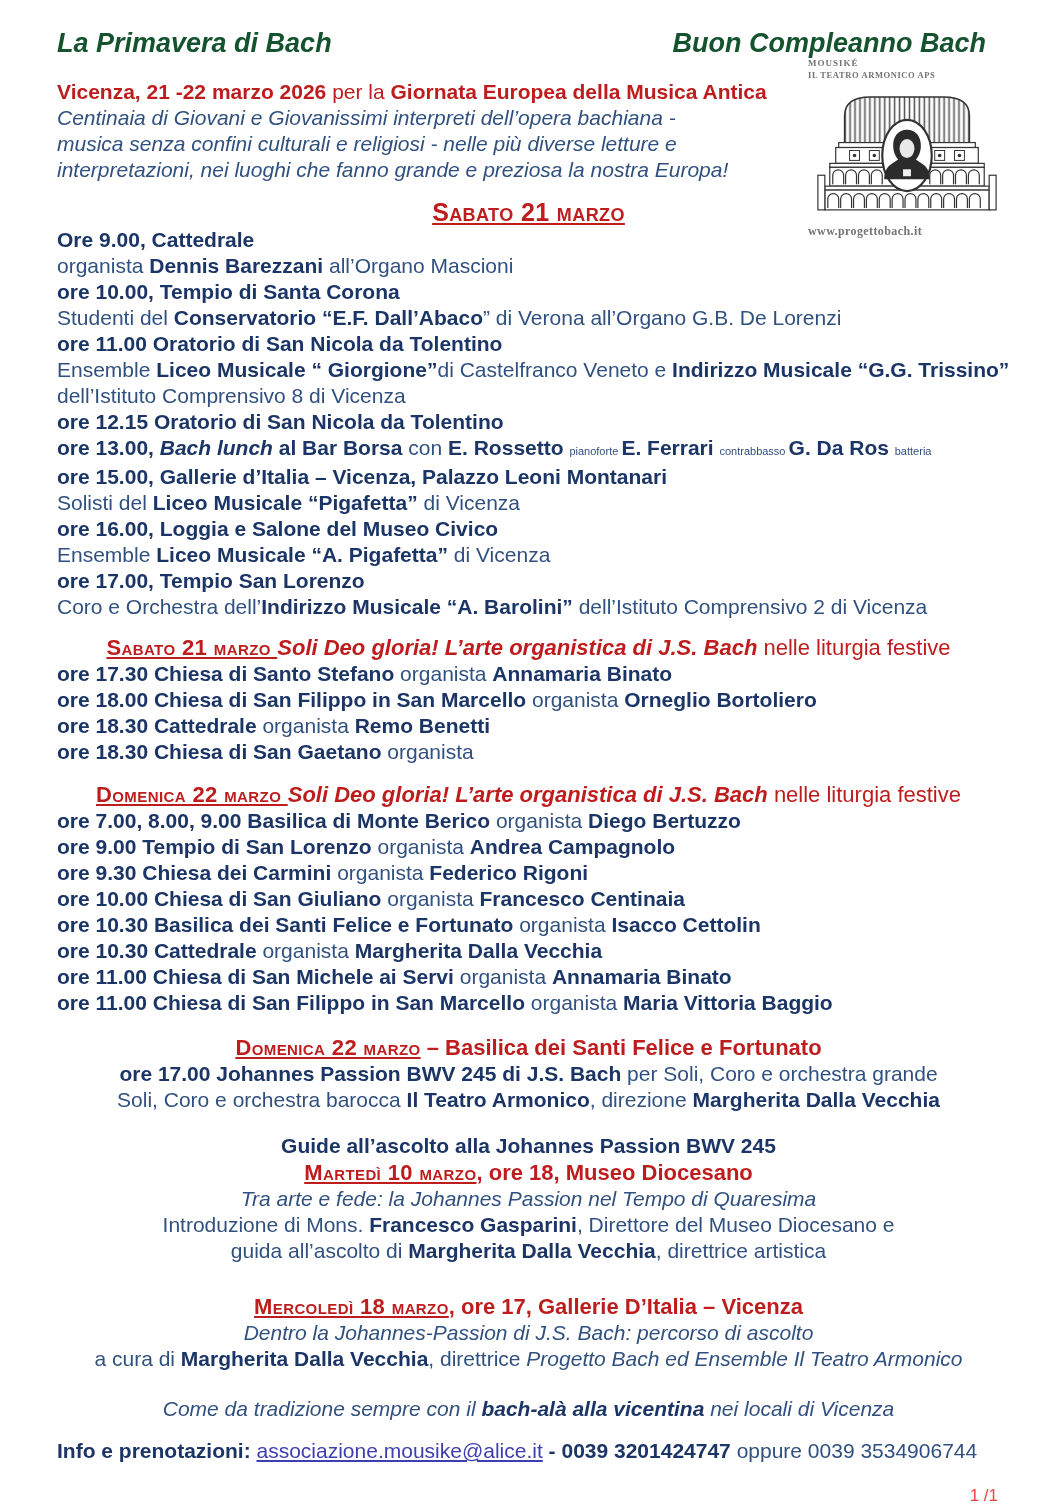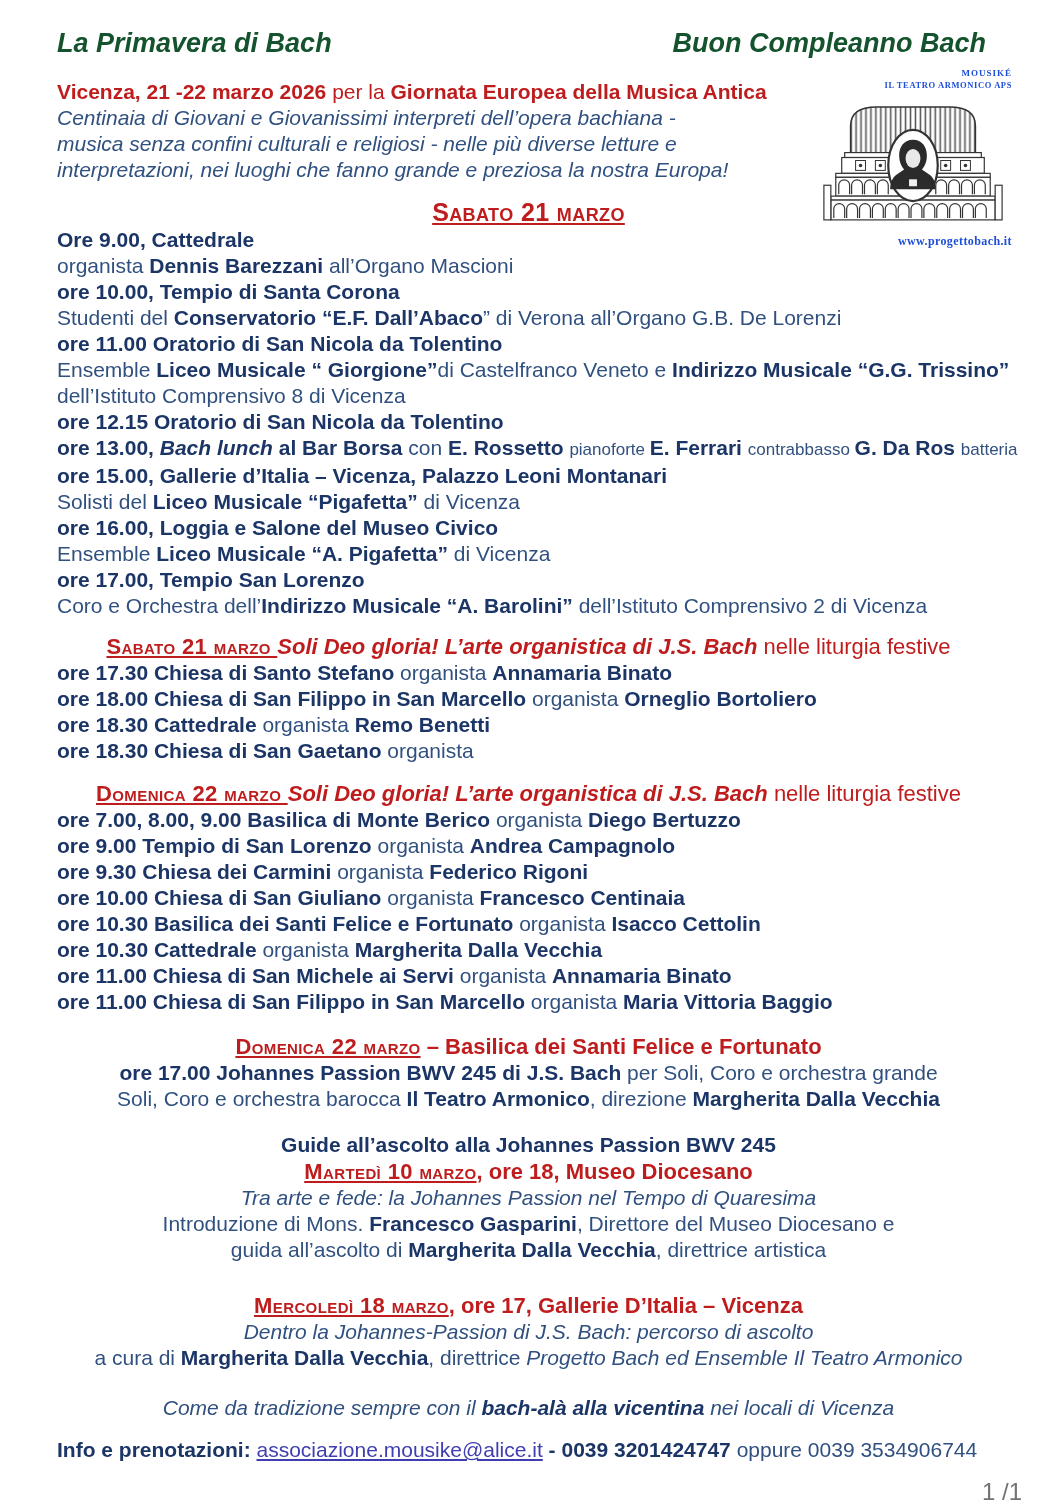--- a/index.html
+++ b/index.html
@@ -4,39 +4,39 @@
 <style>
   html,body{margin:0;padding:0;}
   body{
     width:1040px;height:1508px;background:#ffffff;position:relative;overflow:hidden;
     font-family:"Liberation Sans",sans-serif;color:#30507f;
   }
   .page{padding:28px 40px 0 57px;}
   .titles{display:flex;justify-content:space-between;align-items:flex-start;
     font-size:27px;font-weight:bold;font-style:italic;color:#14532d;padding-right:14px;}
   
-  .logo{position:absolute;top:68px;right:28px;width:204px;text-align:right;color:#1d4ed8;}
+  .logo{position:absolute;top:58px;right:28px;width:204px;text-align:left;color:#737373;}
   .logo .org1{font-family:"Liberation Serif",serif;font-weight:bold;font-size:9px;letter-spacing:1px;}
   .logo .org2{font-family:"Liberation Serif",serif;font-weight:bold;font-size:8.5px;letter-spacing:0.6px;margin-top:2px;}
   .logo .site{font-family:"Liberation Serif",serif;font-weight:bold;font-size:12px;margin-top:8px;letter-spacing:0.4px;}
   .logo svg{margin-top:8px;}
   
   .intro-wrap{width:745px;margin-top:20px;}
   
   .line{font-size:21px;line-height:26px;white-space:nowrap;}
   .center{text-align:center;}
   .h1{font-size:25px;line-height:30px;}
   .h2{font-size:22px;line-height:27px;}
   .b{font-weight:bold;color:#1b3566;}
   .i{font-style:italic;}
   .sc{font-variant:small-caps;letter-spacing:0.4px;text-decoration:underline;}
-  .small{font-size:17px;margin-top:48px;}
+  .small{font-size:11px;margin-top:48px;}
   .red{color:#bf1d1d;}
   .link{color:#3e3eb0;text-decoration:underline;cursor:pointer;}
-  .pagenum{position:absolute;right:18px;bottom:2px;color:#737373;font-size:24px;}
+  .pagenum{position:absolute;right:42px;bottom:2px;color:#ef4444;font-size:17px;}
 </style>
 </head>
 <body>
 
 <div class="page">
 
   <div class="titles">
     <span>La Primavera di Bach</span>
     <span>Buon Compleanno Bach</span>
   </div>

